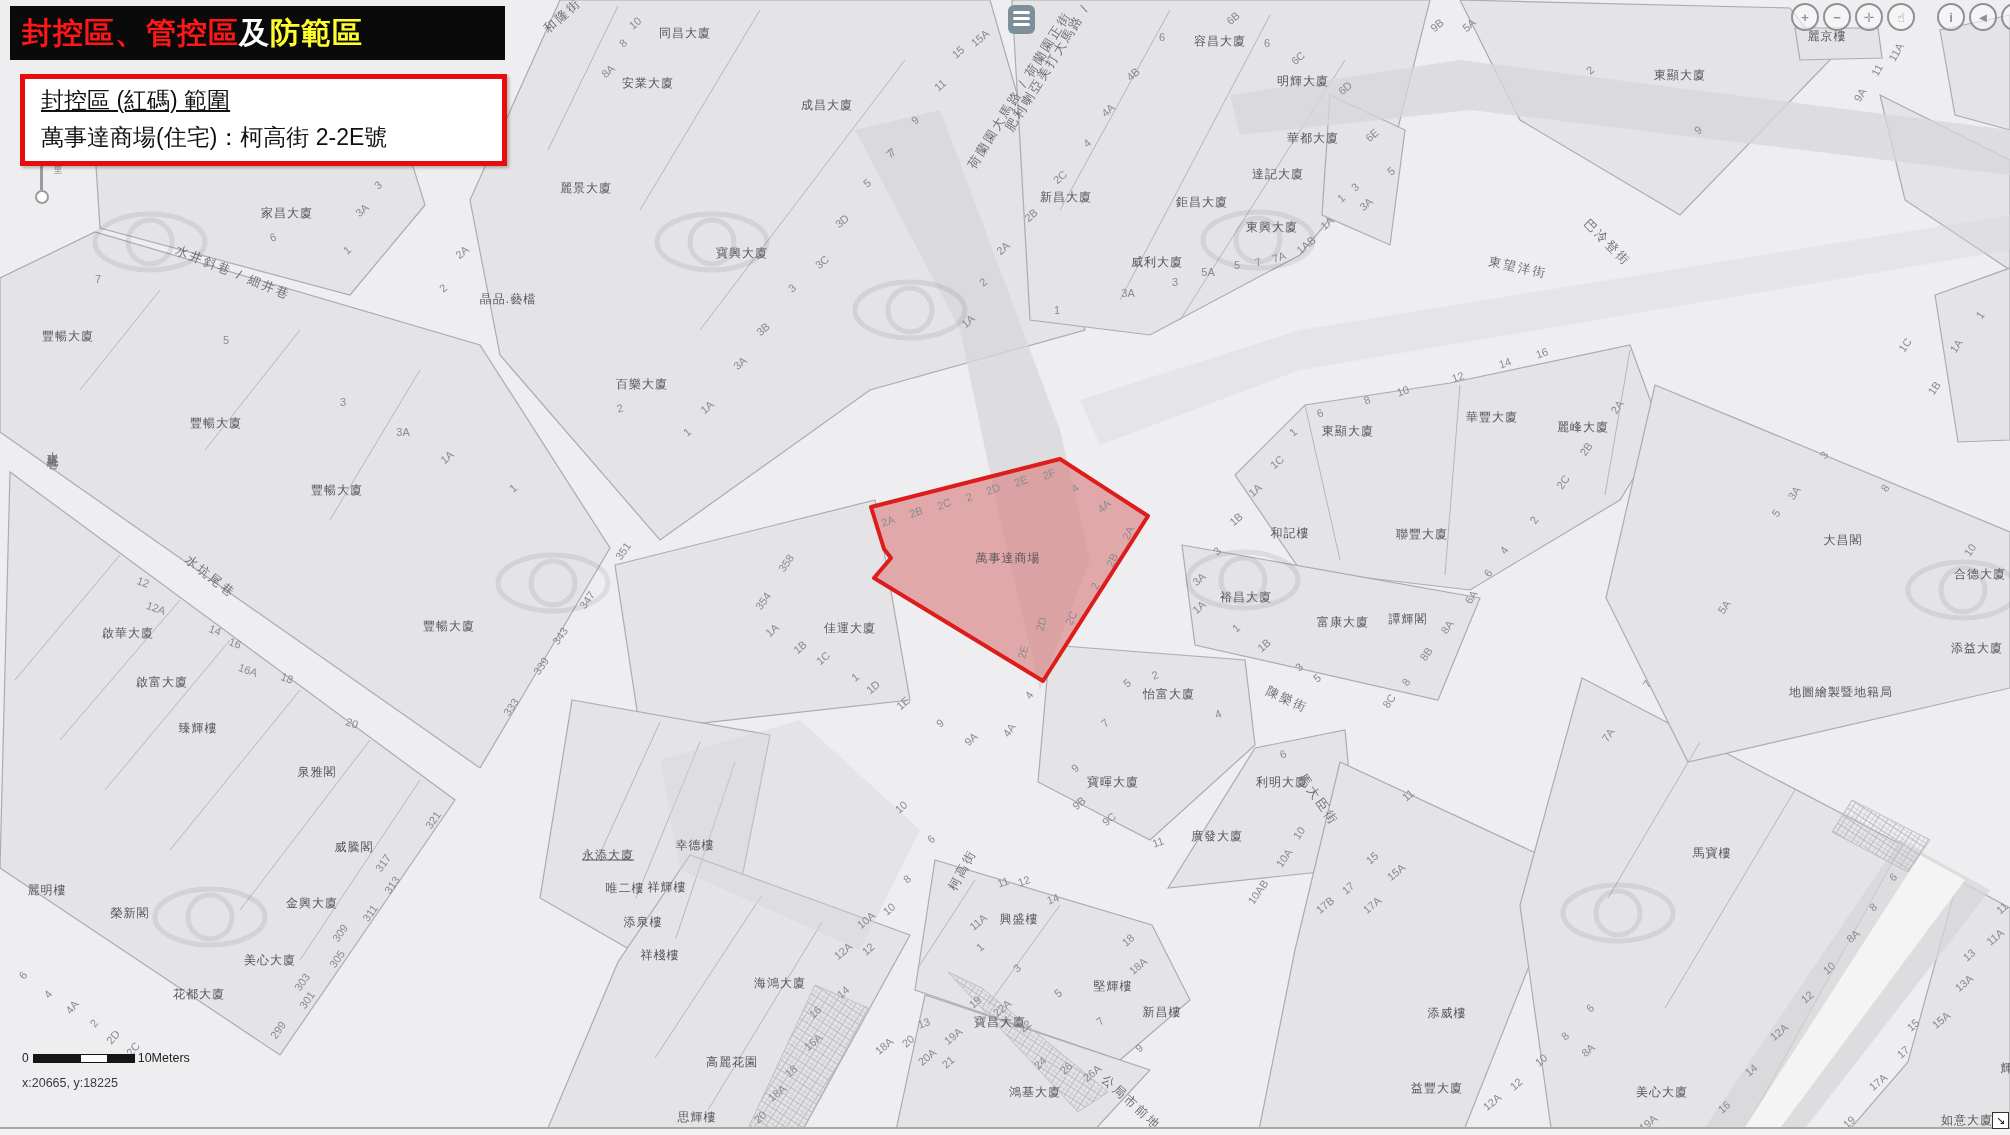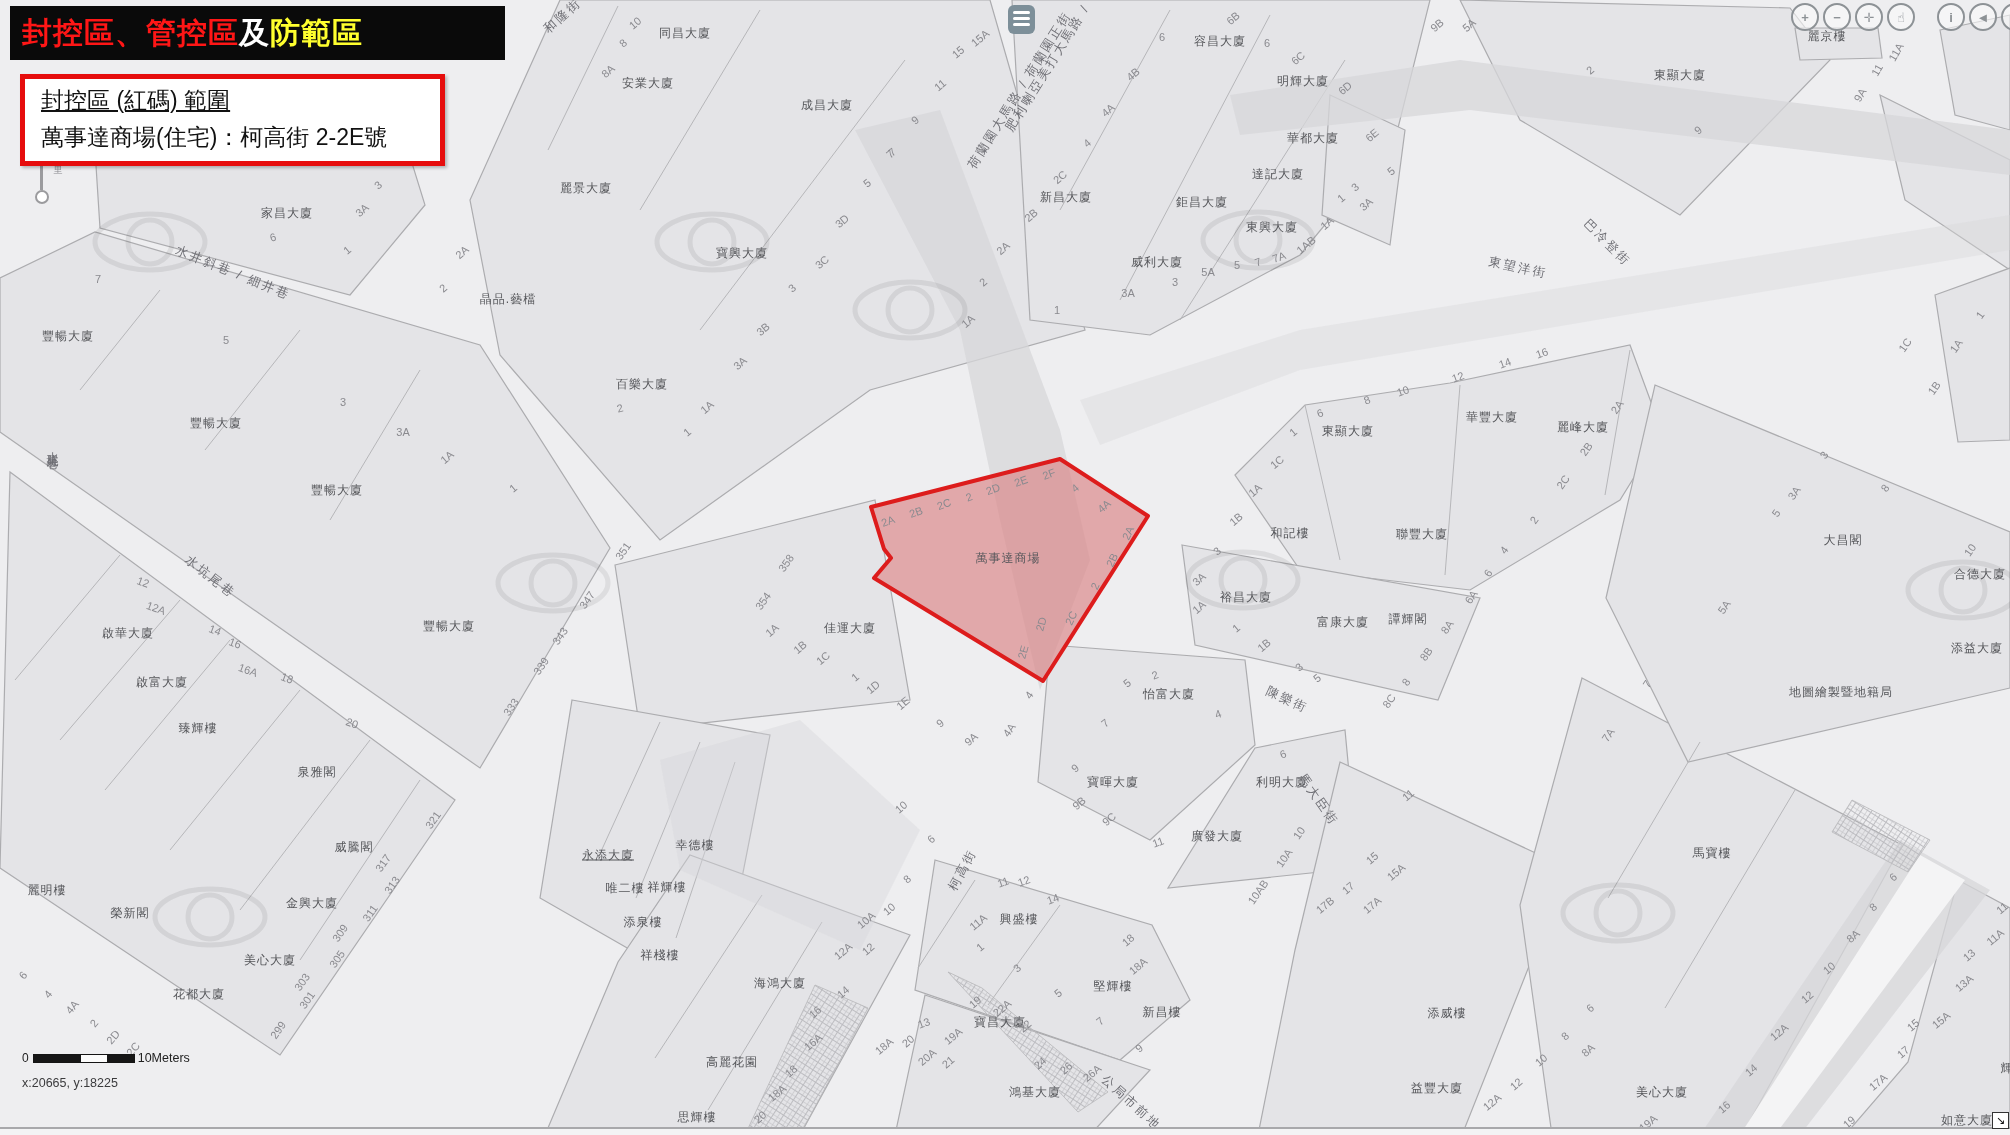--- a/index.html
+++ b/index.html
@@ -10,21 +10,21 @@
   .lb-b{font-size:12px;color:#55565a;letter-spacing:1px;}
   .lb-n{font-size:11px;color:#8a8a8f;}
   .lb-s{font-size:12.5px;color:#6e6e74;letter-spacing:2.5px;}
   .lb-v{font-size:12px;color:#6e6e74;writing-mode:vertical-rl;letter-spacing:2px;transform:translate(-50%,-50%);}
   .lb-t{font-size:9px;color:#8a8a8f;}
   
   #titlebar{position:absolute;left:10px;top:6px;width:495px;height:54px;background:#0a0a0a;display:flex;align-items:center;padding-left:12px;box-sizing:border-box;}
   #titlebar span{font-size:30px;font-weight:bold;letter-spacing:1px;}
   #title-red{color:#ff1616;} #title-white{color:#ffffff;} #title-yellow{color:#ffff2e;}
   
-  #infobox{position:absolute;left:20px;top:74px;width:425px;height:92px;background:#ffffff;border:5px solid #e60d0d;box-sizing:border-box;padding:6px 0 0 16px;box-shadow:2px 2px 3px rgba(0,0,0,.25);}
+  #infobox{position:absolute;left:20px;top:74px;width:487px;height:92px;background:#ffffff;border:5px solid #e60d0d;box-sizing:border-box;padding:6px 0 0 16px;box-shadow:2px 2px 3px rgba(0,0,0,.25);}
   #infobox .l1{font-size:23px;color:#111;text-decoration:underline;margin-bottom:6px;}
   #infobox .l2{font-size:23px;color:#111;}
   
   #toolbar{position:absolute;left:1791px;top:3px;display:flex;align-items:center;}
   .tool{width:24px;height:24px;border:2.5px solid #8d9296;border-radius:50%;color:#8d9296;background:rgba(252,252,252,.55);
         font-size:13px;font-weight:bold;display:flex;align-items:center;justify-content:center;margin-right:4px;cursor:pointer;}
   .tool.gap{margin-left:18px;}
   
   #marker{position:absolute;left:1008px;top:5px;width:27px;height:29px;background:#7d8f99;border-radius:6px;padding:6px 5px 0 5px;box-sizing:border-box;cursor:pointer;}
   #marker i{display:block;height:3px;background:#fff;border-radius:2px;margin-bottom:3px;}

